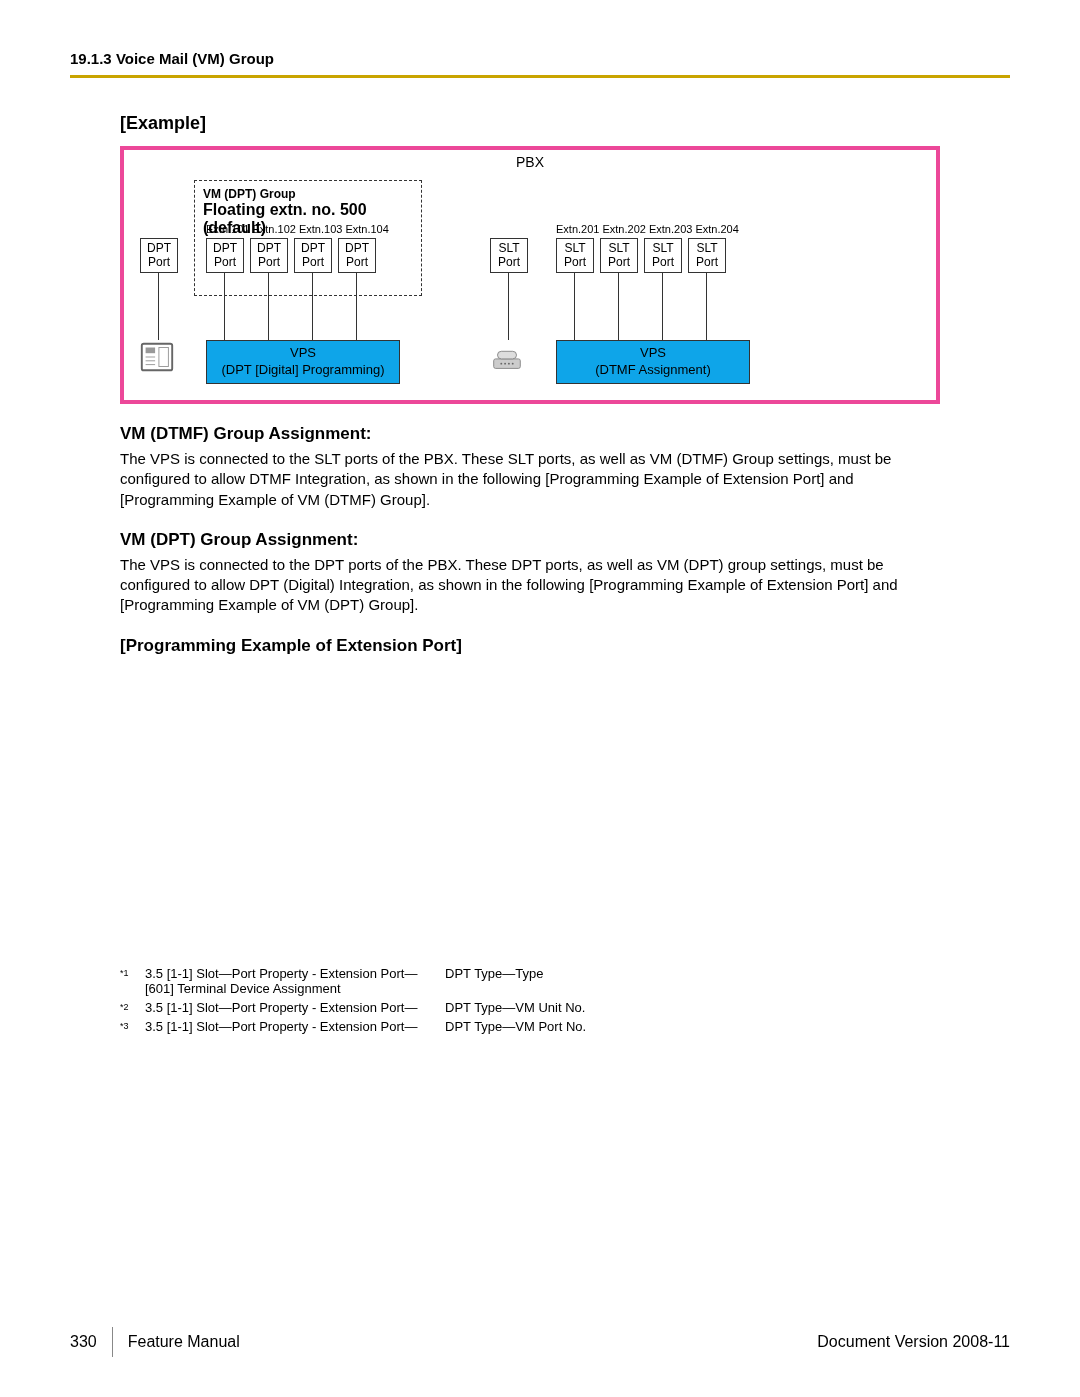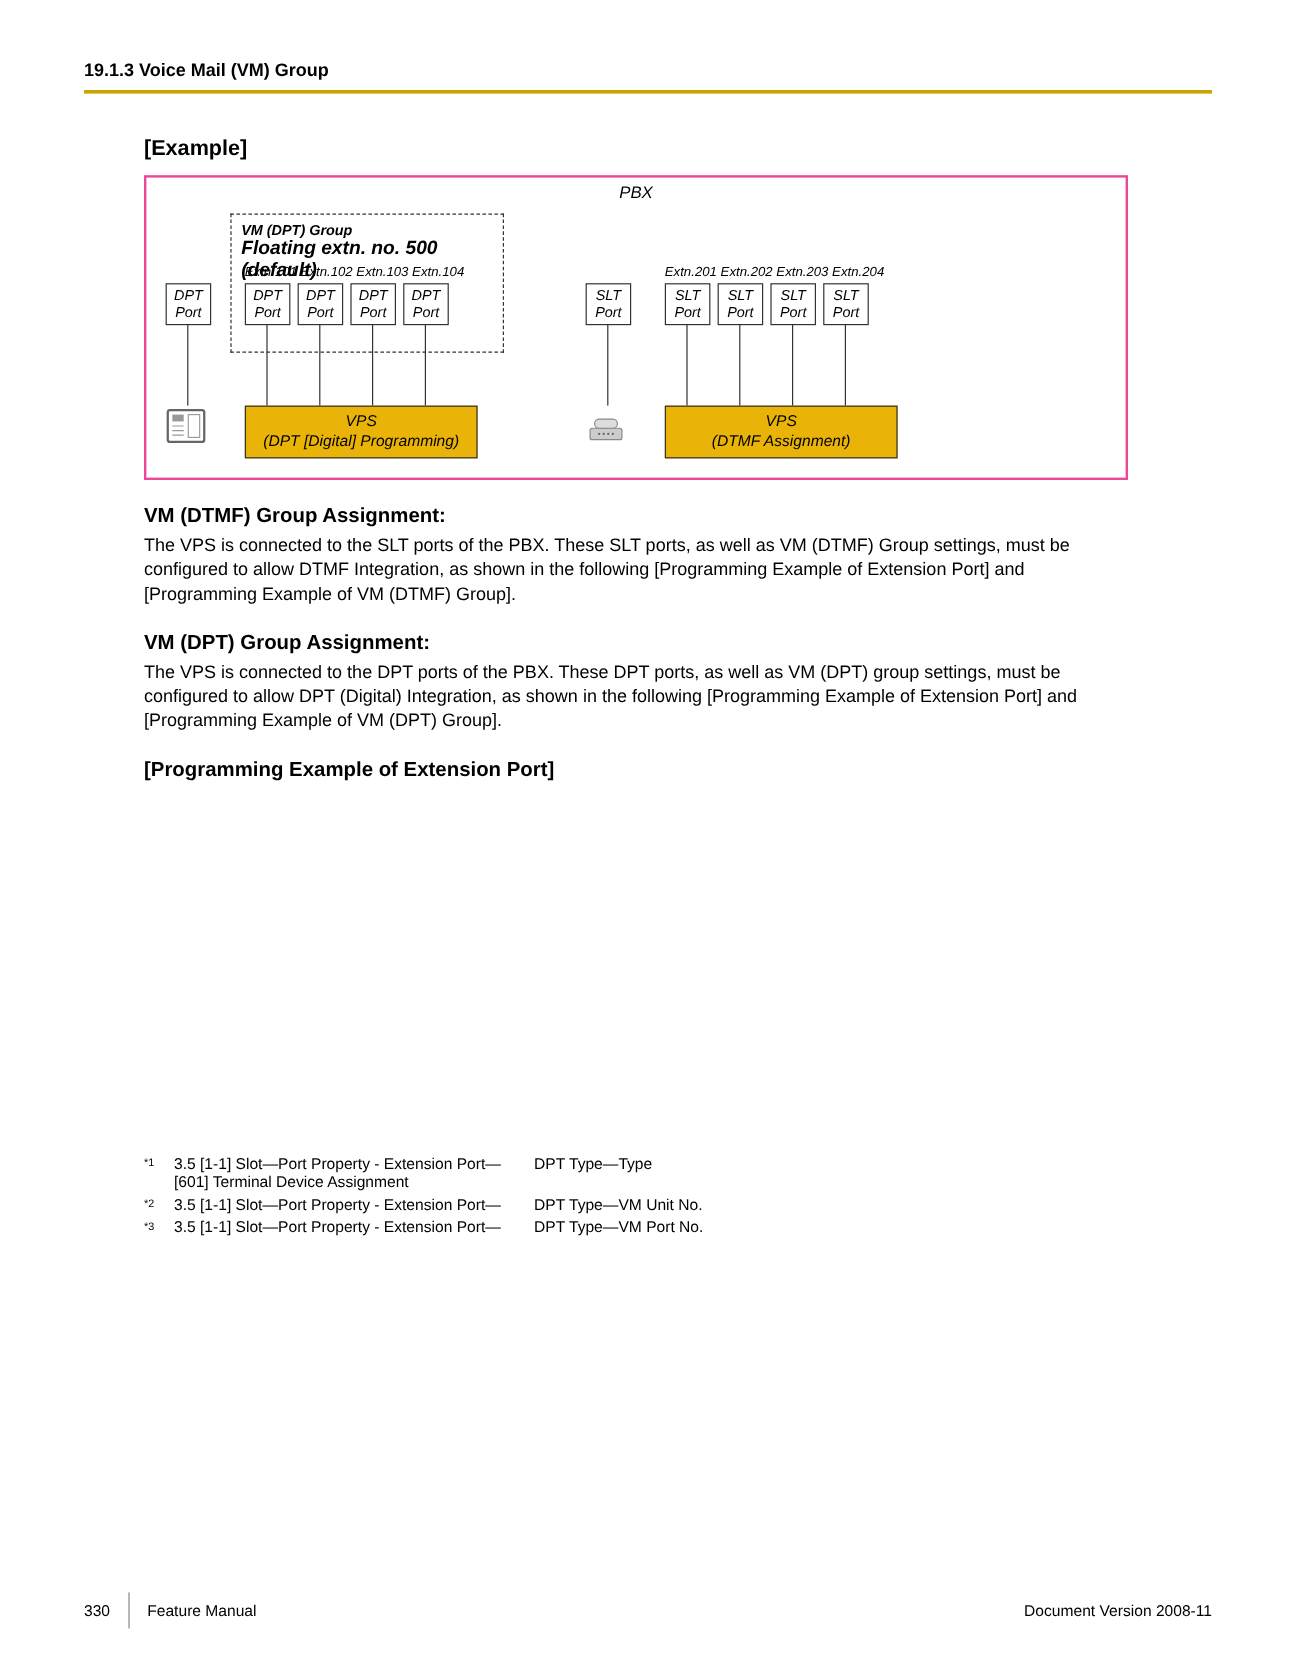--- a/index.html
+++ b/index.html
@@ -40,23 +40,22 @@
   }
   .para{
     font-size:15px;
     line-height:1.35;
     margin:0 0 4px 0;
   }
   
   .diagram{
     position:relative;
     height:250px;
-    border:2px solid #ec4899;
+    border:4px solid #ec4899;
     margin-bottom:20px;
-    font-style:italic;
   }
   .pbx-label{
     position:absolute;
     left:0;right:0;
     top:4px;
     text-align:center;
     font-size:14px;
   }
   .group-box{
     position:absolute;
@@ -86,21 +85,21 @@
     width:1px;
     background:#333;
   }
   .vps-box{
     position:absolute;
     border:1px solid #333;
     font-size:13px;
     text-align:center;
     padding:4px 6px;
     line-height:1.3;
-    background:#eab308;
+    background:#0ea5e9;
   }
   .phone-icon{
     position:absolute;
     width:38px;
     height:38px;
   }
   .phone-icon svg{width:100%;height:100%;}
   
   .footnotes{
     margin-top:310px;
@@ -122,21 +121,21 @@
   }
   .fn-right{
     flex:1;
   }
   
   .footer{
     position:absolute;
     bottom:40px;
     left:70px;
     right:70px;
-    font-size:13px;
+    font-size:16px;
     display:flex;
     align-items:center;
   }
   .footer .pg{
     padding-right:15px;
   }
   .footer .divider{
     width:1px;
     height:30px;
     background:#888;

